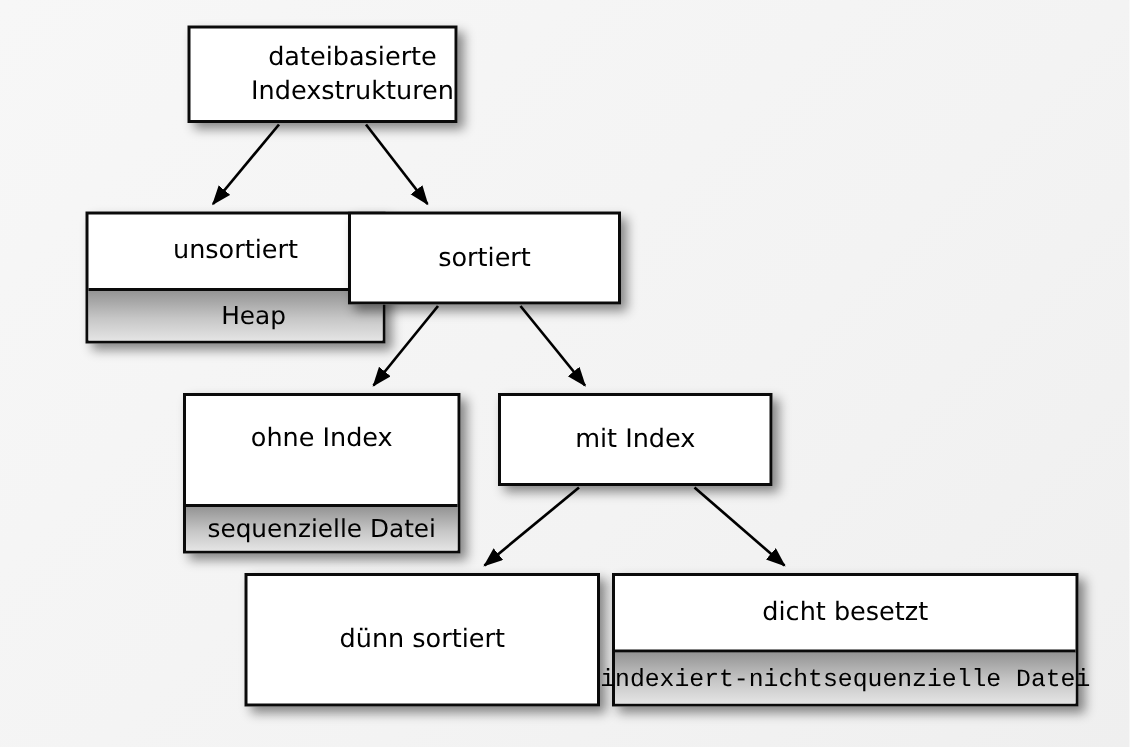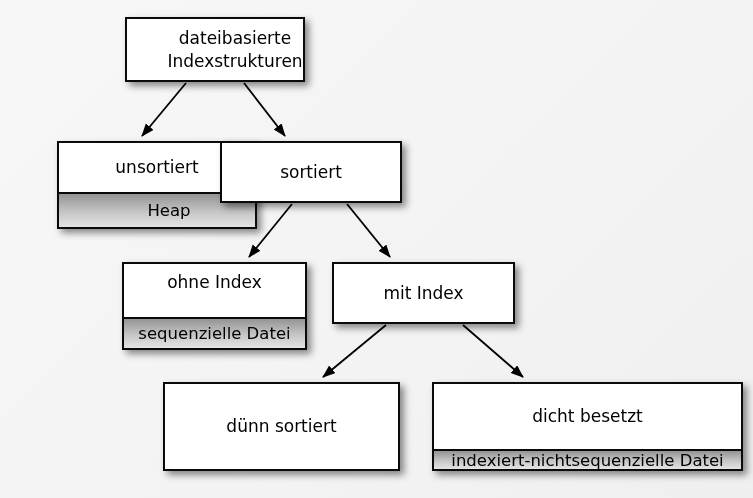--- a/index.html
+++ b/index.html
@@ -44,28 +44,28 @@
     align-items: center;
     justify-content: center;
     text-align: center;
     font-size: 16.5px;
     white-space: nowrap;
   }
   
   #node-root          { left: 125px; top: 17px;  width: 180px; height: 65px; padding-left: 40px; }
   #node-unsortiert    { left: 17px;  top: 141px; width: 200px; height: 88px; margin-left: 40px; }
   #node-unsortiert .node-sub { height: 35px; padding-left: 24px; }
-  #node-sortiert      { left: 220px; top: 141px; width: 182px; height: 62px; align-items: center; }
-  #node-ohne-index    { left: 122px; top: 262px; width: 185px; height: 88px; }
+  #node-sortiert      { left: 232px; top: 141px; width: 182px; height: 62px; align-items: center; }
+  #node-ohne-index    { left: 122px; top: 262px; width: 185px; height: 107px; }
   #node-ohne-index .node-sub { height: 31px; margin-top: 16px; }
   #node-mit-index     { left: 332px; top: 262px; width: 183px; height: 62px; }
   #node-duenn-besetzt { left: 163px; top: 382px; width: 237px; height: 89px; }
   #node-duenn-besetzt .node-sub { height: 36px; }
-  #node-dicht-besetzt { left: 432px; top: 382px; width: 311px; height: 89px; }
-  #node-dicht-besetzt .node-sub { height: 20px; }
+  #node-dicht-besetzt { left: 408px; top: 382px; width: 311px; height: 89px; }
+  #node-dicht-besetzt .node-sub { height: 36px; font-family: Liberation Mono, monospace; }
 </style>
 </head>
 <body>
 
 <div class="stage">
 
   <svg class="edges-layer" viewBox="0 0 753 498" xmlns="http://www.w3.org/2000/svg">
     <defs>
       <marker id="arrowhead" markerUnits="userSpaceOnUse" markerWidth="14" markerHeight="12" refX="12" refY="5" orient="auto">
         <path d="M0,0 L13,5 L0,10 z" fill="#000"></path>

